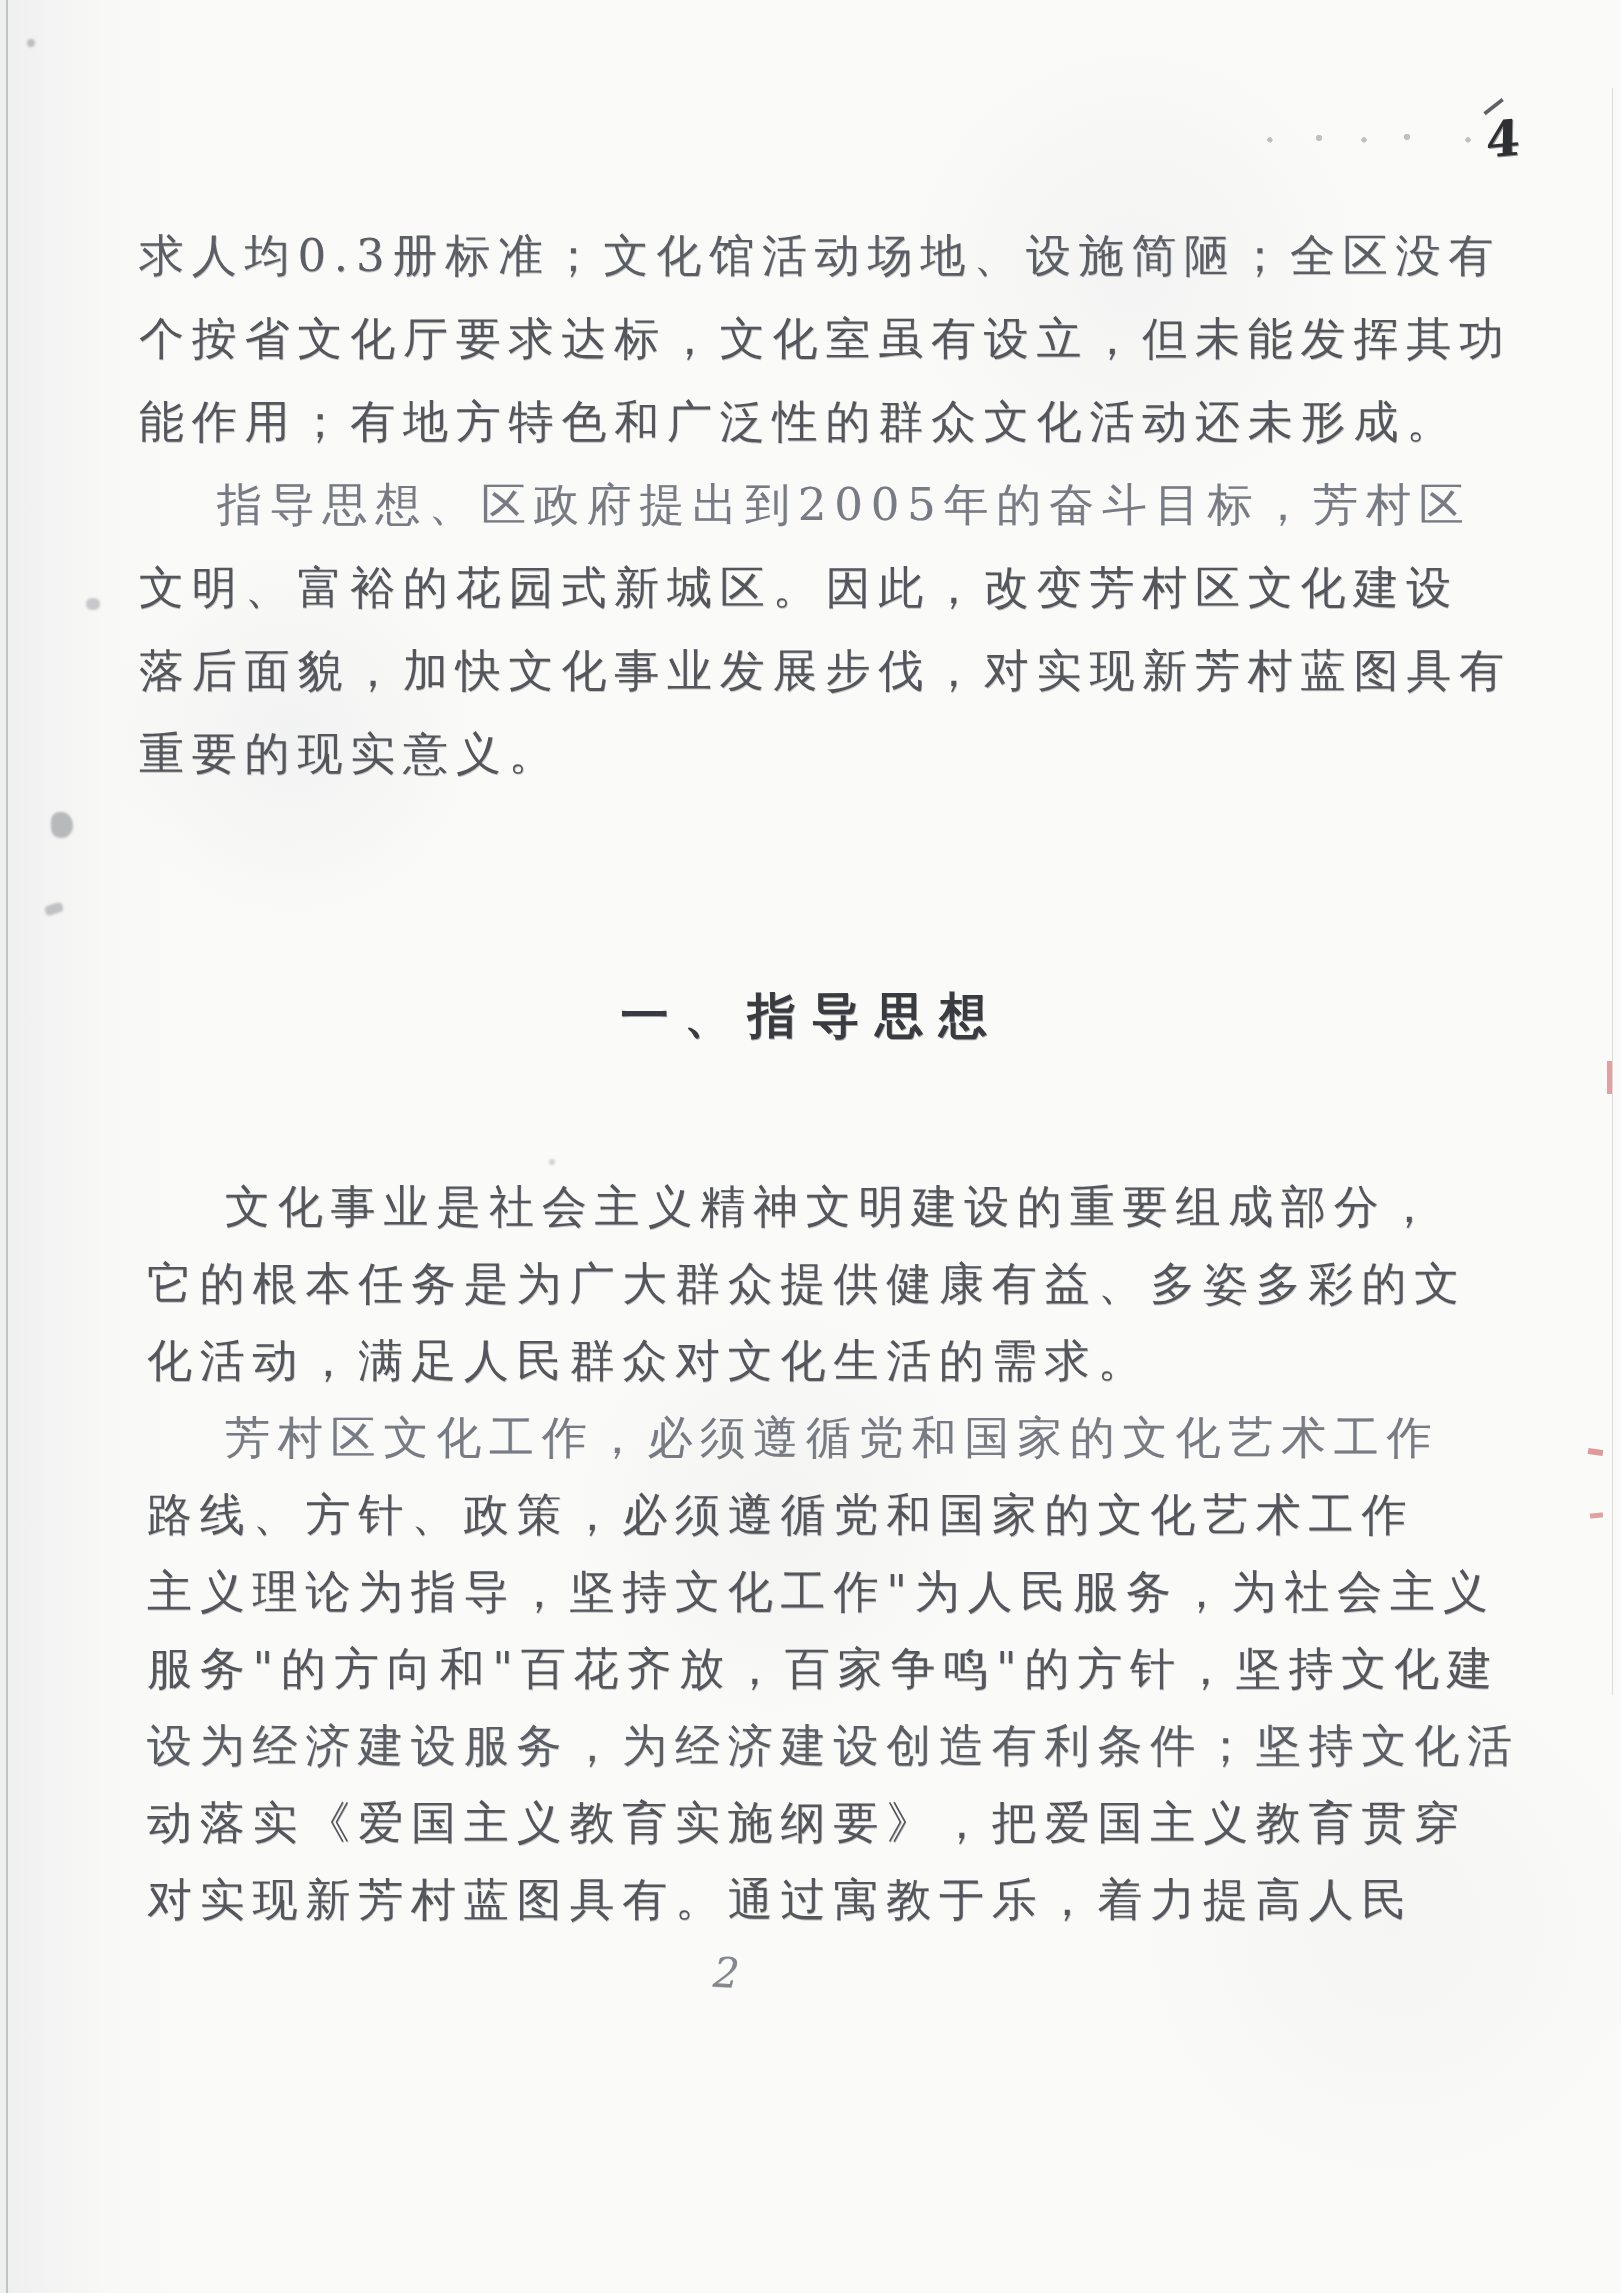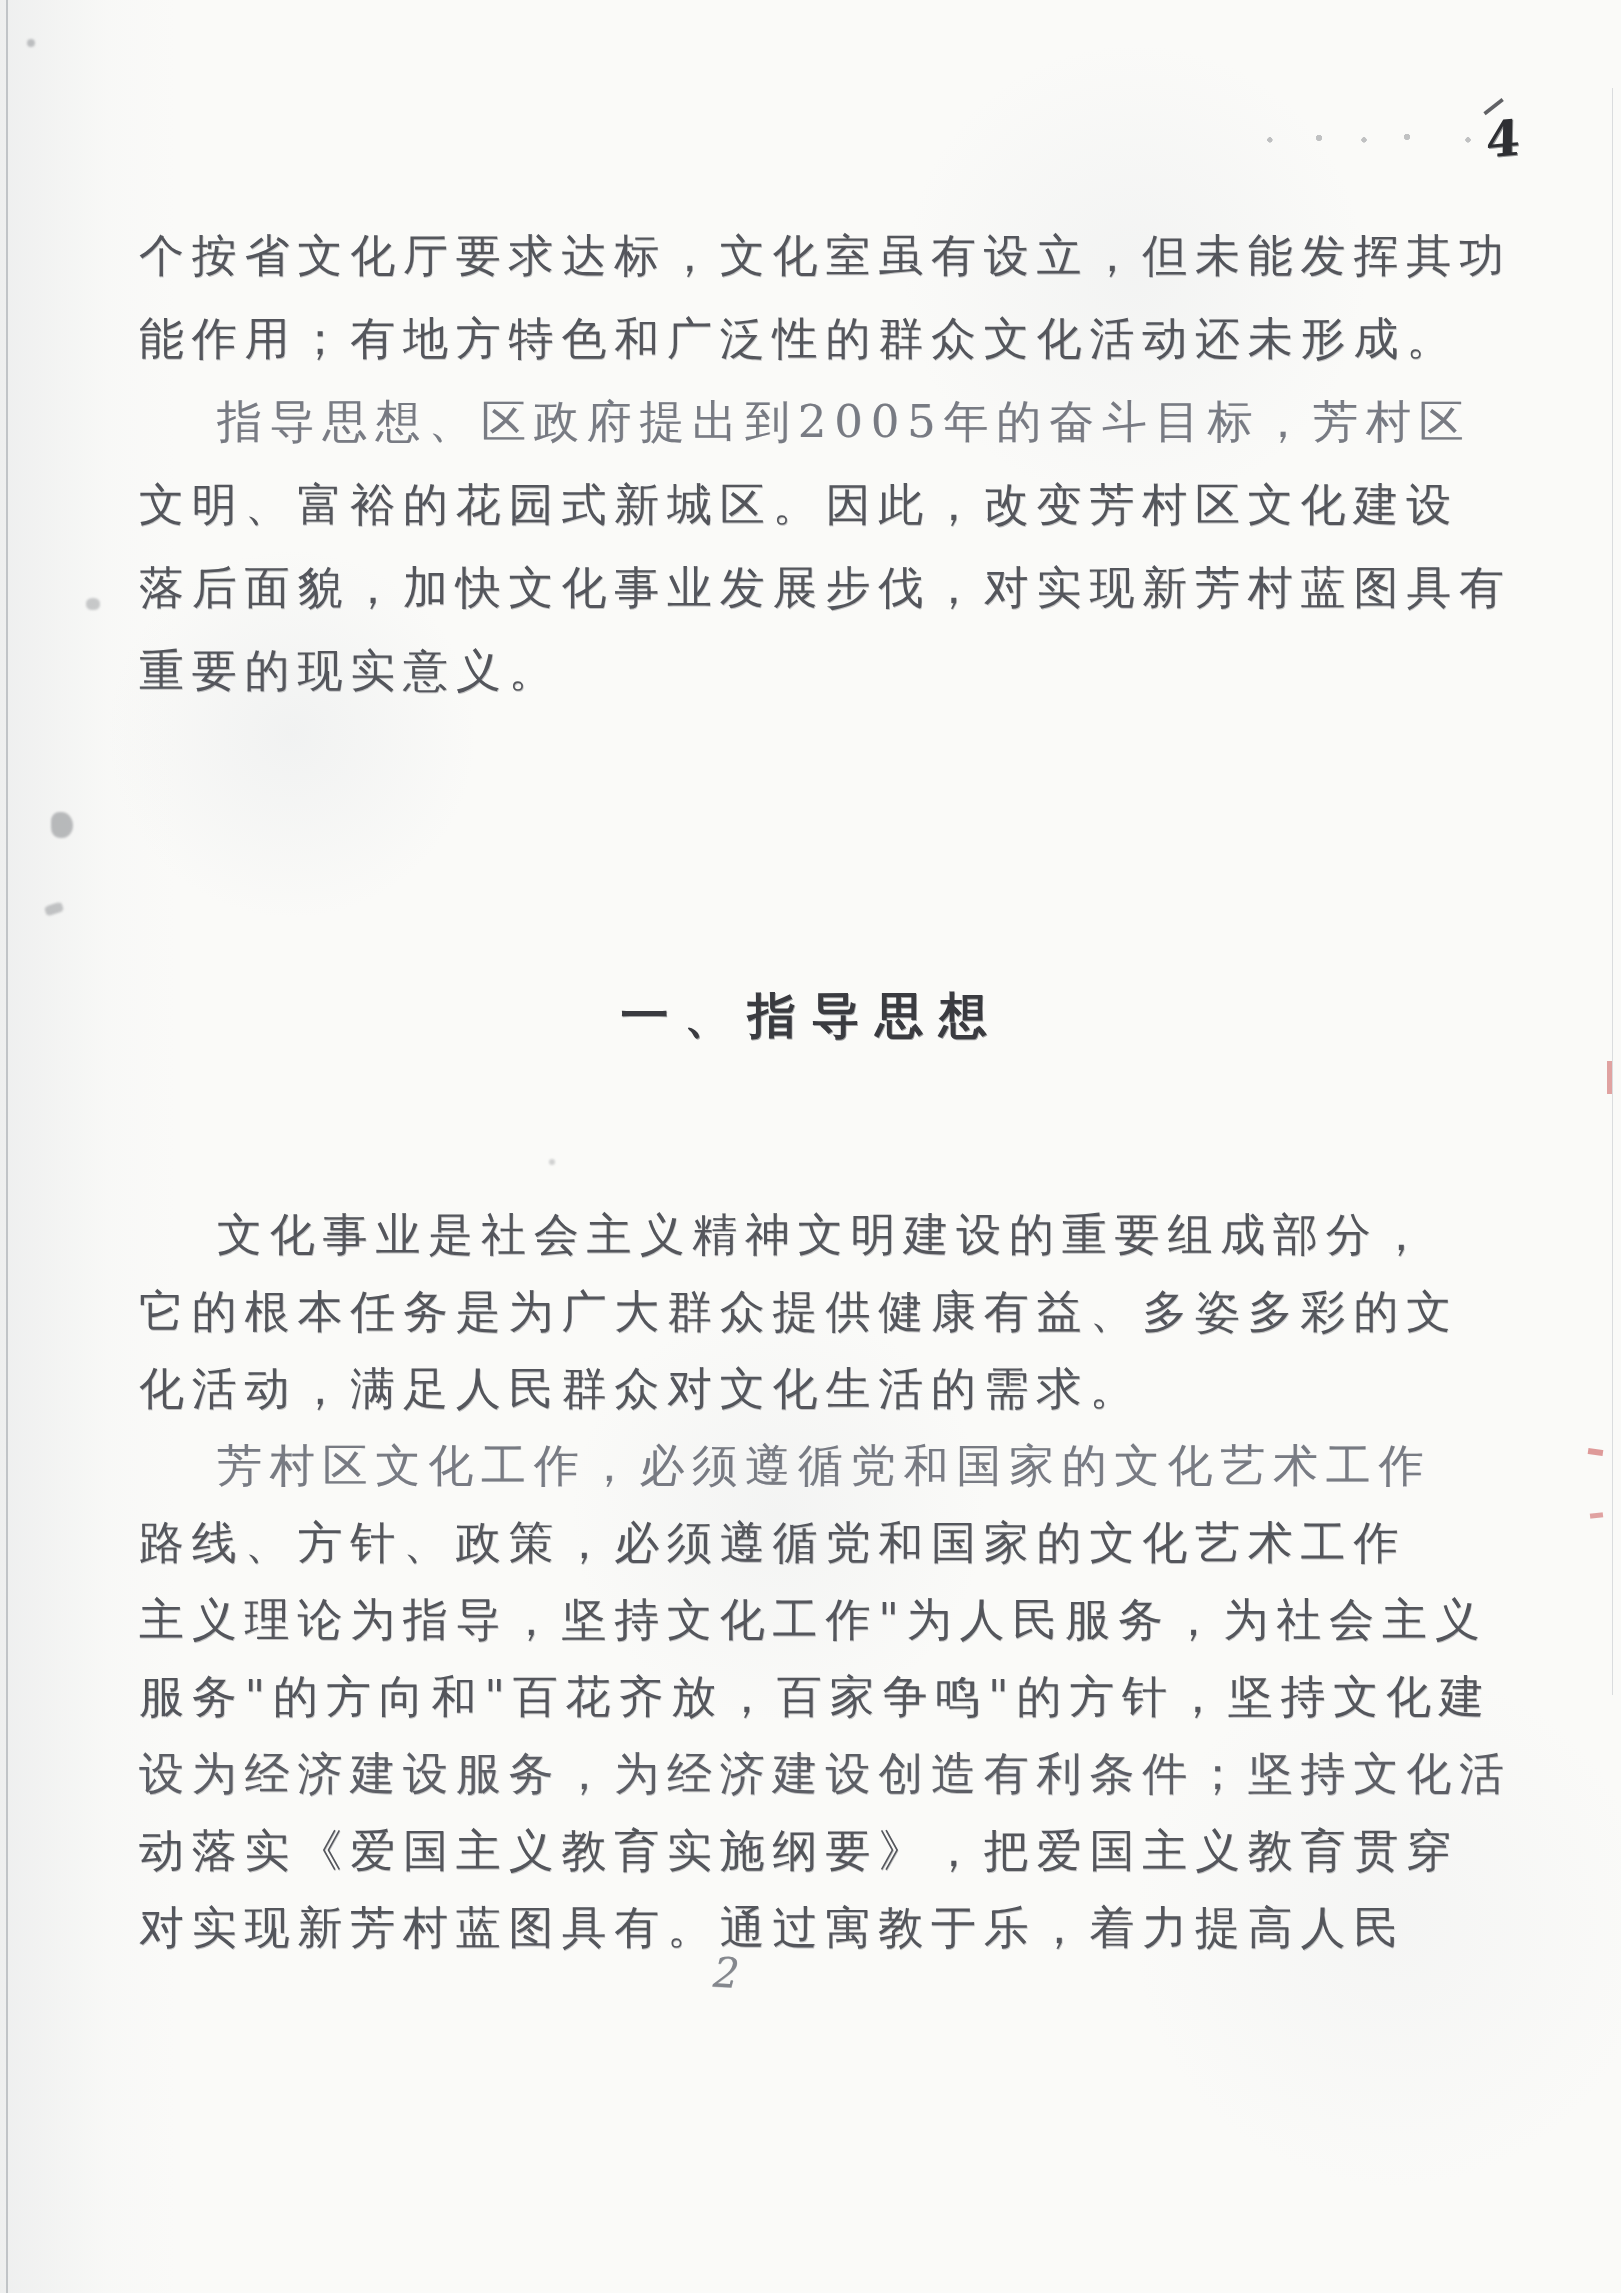--- a/index.html
+++ b/index.html
@@ -76,34 +76,35 @@
 <div id="paper">
 
   <div class="edge-left"></div>
   <div class="edge-right"></div>
 
   <div class="dotrow"></div>
   <div id="pn-top">4</div>
 
   <div id="block1" class="textcol" style="top:214px;">
     <div>
+      <div class="line rough">求人均0.3册标准；文化馆活动场地、设施简陋；全区没有</div>
       <div class="line">个按省文化厅要求达标，文化室虽有设立，但未能发挥其功</div>
       <div class="line">能作用；有地方特色和广泛性的群众文化活动还未形成。</div>
     </div>
     <div>
       <div class="line indent dim">指导思想、区政府提出到2005年的奋斗目标，芳村区</div>
       <div class="line">文明、富裕的花园式新城区。因此，改变芳村区文化建设</div>
       <div class="line">落后面貌，加快文化事业发展步伐，对实现新芳村蓝图具有</div>
       <div class="line">重要的现实意义。</div>
     </div>
   </div>
 
   <div id="heading">一、指导思想</div>
 
-  <div id="block2" class="textcol" style="top:1196px;">
+  <div id="block2" class="textcol" style="top:1168px;margin-left:8px;">
     <div>
       <div class="line indent">文化事业是社会主义精神文明建设的重要组成部分，</div>
       <div class="line">它的根本任务是为广大群众提供健康有益、多姿多彩的文</div>
       <div class="line">化活动，满足人民群众对文化生活的需求。</div>
     </div>
     <div>
       <div class="line indent dim">芳村区文化工作，必须遵循党和国家的文化艺术工作</div>
       <div class="line">路线、方针、政策，必须遵循党和国家的文化艺术工作</div>
       <div class="line">主义理论为指导，坚持文化工作"为人民服务，为社会主义</div>
       <div class="line">服务"的方向和"百花齐放，百家争鸣"的方针，坚持文化建</div>

